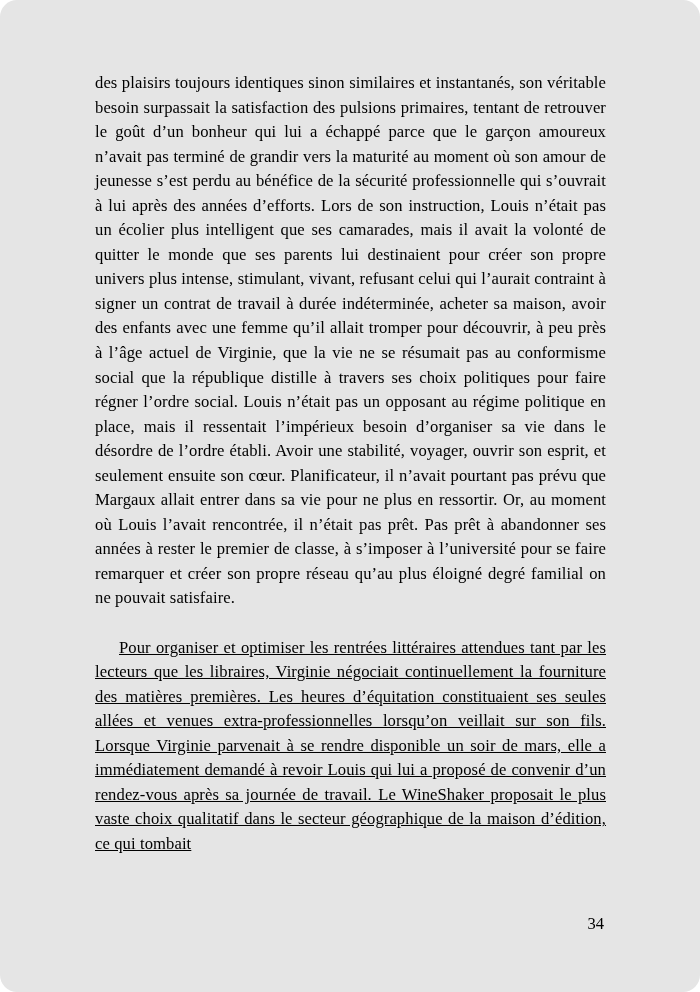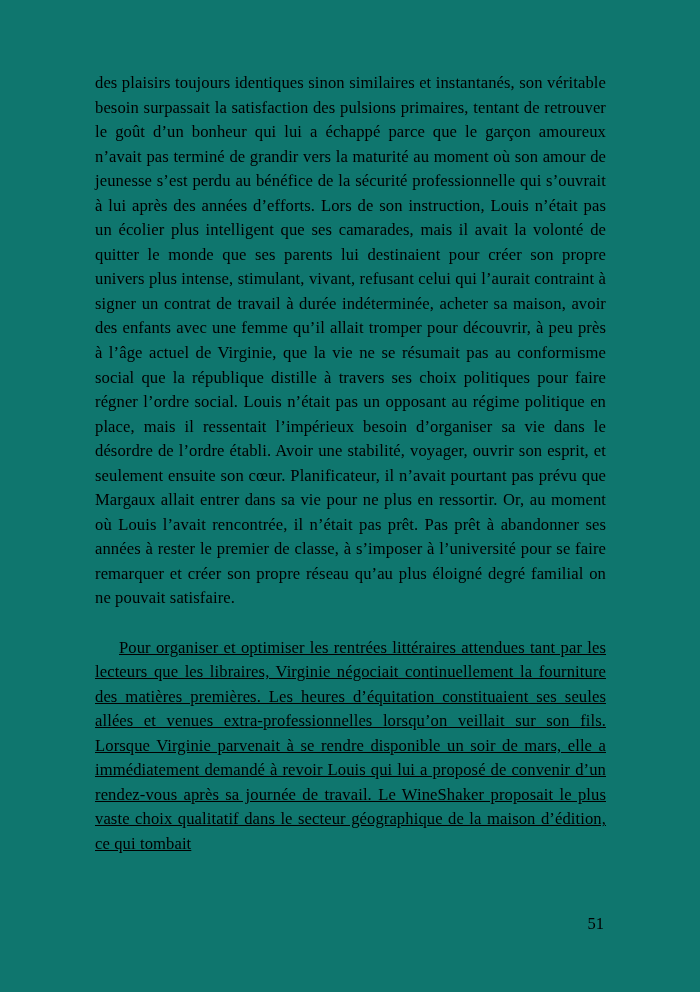--- a/index.html
+++ b/index.html
@@ -11,21 +11,22 @@
     height: 992px;
     background: #ffffff;
     color: #000000;
     font-family: "Liberation Serif", serif;
     position: relative;
     overflow: hidden;
   }
   .page {
     position: absolute;
     inset: 0;
-    background: #0f766e;
+    background: #e5e5e5;
+    border-radius: 17px;
   }
   .text-block {
     position: absolute;
     left: 95px;
     top: 71px;
     width: 511px;
     font-size: 16.6px;
     line-height: 24.55px;
     text-align: justify;
     text-justify: inter-word;
@@ -52,14 +53,14 @@
   }
 </style>
 </head>
 <body>
 
 <div class="page">
   <div class="text-block">
     <p class="para">des plaisirs toujours identiques sinon similaires et instantanés, son véritable besoin surpassait la satisfaction des pulsions primaires, tentant de retrouver le goût d’un bonheur qui lui a échappé parce que le garçon amoureux n’avait pas terminé de grandir vers la maturité au moment où son amour de jeunesse s’est perdu au bénéfice de la sécurité professionnelle qui s’ouvrait à lui après des années d’efforts. Lors de son instruction, Louis n’était pas un écolier plus intelligent que ses camarades, mais il avait la volonté de quitter le monde que ses parents lui destinaient pour créer son propre univers plus intense, stimulant, vivant, refusant celui qui l’aurait contraint à signer un contrat de travail à durée indéterminée, acheter sa maison, avoir des enfants avec une femme qu’il allait tromper pour découvrir, à peu près à l’âge actuel de Virginie, que la vie ne se résumait pas au conformisme social que la république distille à travers ses choix politiques pour faire régner l’ordre social. Louis n’était pas un opposant au régime politique en place, mais il ressentait l’impérieux besoin d’organiser sa vie dans le désordre de l’ordre établi. Avoir une stabilité, voyager, ouvrir son esprit, et seulement ensuite son cœur. Planificateur, il n’avait pourtant pas prévu que Margaux allait entrer dans sa vie pour ne plus en ressortir. Or, au moment où Louis l’avait rencontrée, il n’était pas prêt. Pas prêt à abandonner ses années à rester le premier de classe, à s’imposer à l’université pour se faire remarquer et créer son propre réseau qu’au plus éloigné degré familial on ne pouvait satisfaire.</p>
     <p class="para indent">Pour organiser et optimiser les rentrées littéraires attendues tant par les lecteurs que les libraires, Virginie négociait continuellement la fourniture des matières premières. Les heures d’équitation constituaient ses seules allées et venues extra-professionnelles lorsqu’on veillait sur son fils. Lorsque Virginie parvenait à se rendre disponible un soir de mars, elle a immédiatement demandé à revoir Louis qui lui a proposé de convenir d’un rendez-vous après sa journée de travail. Le WineShaker proposait le plus vaste choix qualitatif dans le secteur géographique de la maison d’édition, ce qui tombait</p>
   </div>
-  <div class="page-number">51</div>
+  <div class="page-number">34</div>
 </div>
 
 </body></html>

